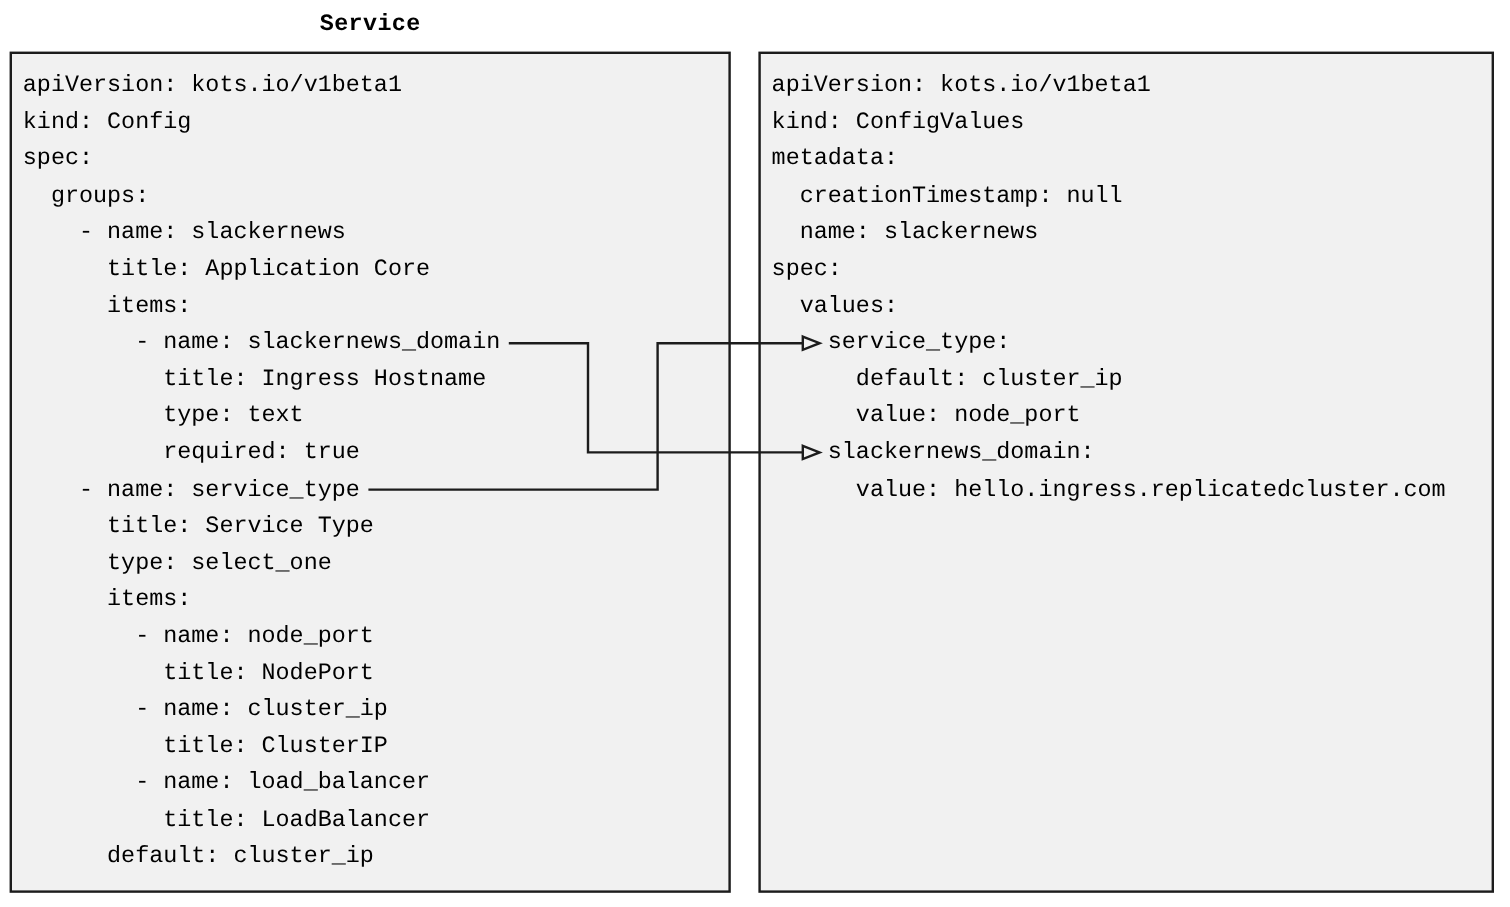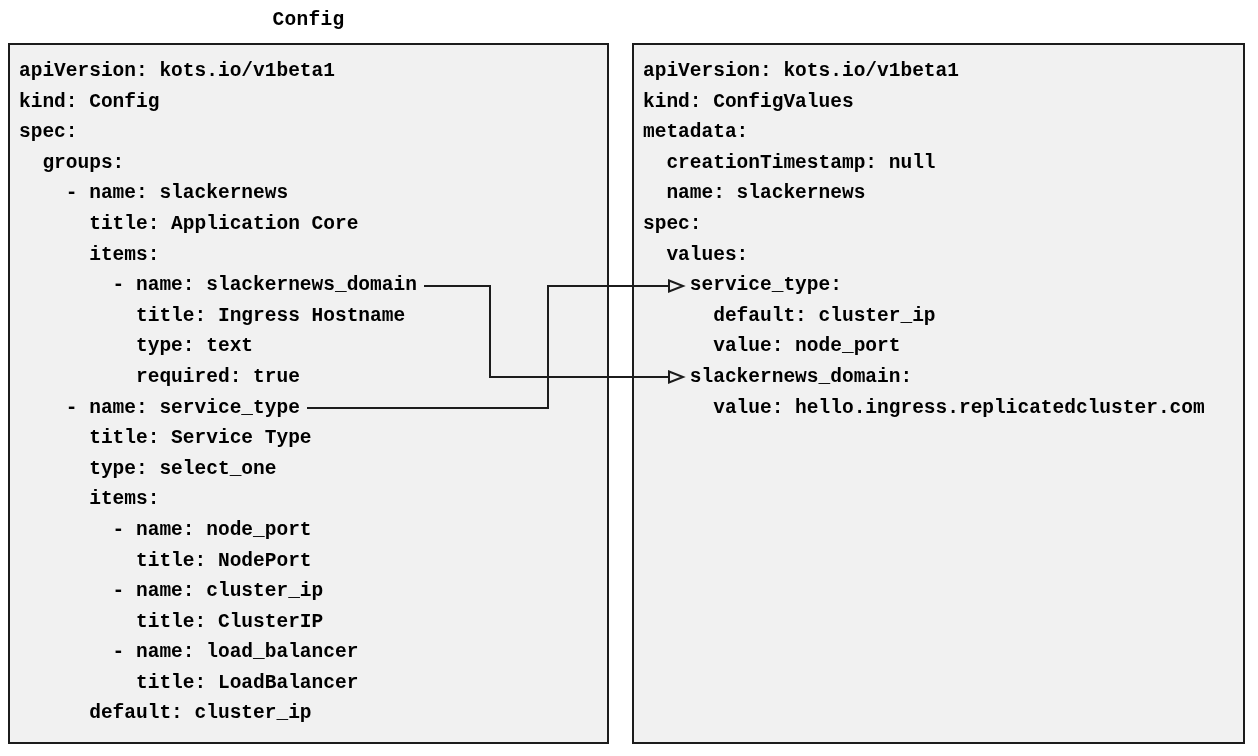--- a/index.html
+++ b/index.html
@@ -35,41 +35,41 @@
     background: #f1f1f1;
     border: 2px solid #1c1c1c;
     box-sizing: border-box;
   }
   #config-panel { left: 8px;   width: 601px; }
   #values-panel { left: 632px; width: 613px; }
   .panel pre {
     margin: 0;
     padding: 11px 0 0 9px;
     font-family: "Liberation Mono", "DejaVu Sans Mono", monospace;
-    font-weight: bold;
+    font-weight: normal;
     font-size: 19.5px;
     line-height: 30.6px;
     color: #000000;
     white-space: pre;
   }
   #connector-overlay {
     position: absolute;
     left: 0;
     top: 0;
     width: 1258px;
     height: 756px;
     pointer-events: none;
   }
 </style>
 </head>
 <body>
 
 <div id="canvas">
 
-  <div class="panel-title" id="config-title">Config</div>
+  <div class="panel-title" id="config-title">Service</div>
 
 
   <div class="panel" id="config-panel">
     <pre>apiVersion: kots.io/v1beta1
 kind: Config
 spec:
   groups:
     - name: slackernews
       title: Application Core
       items:

